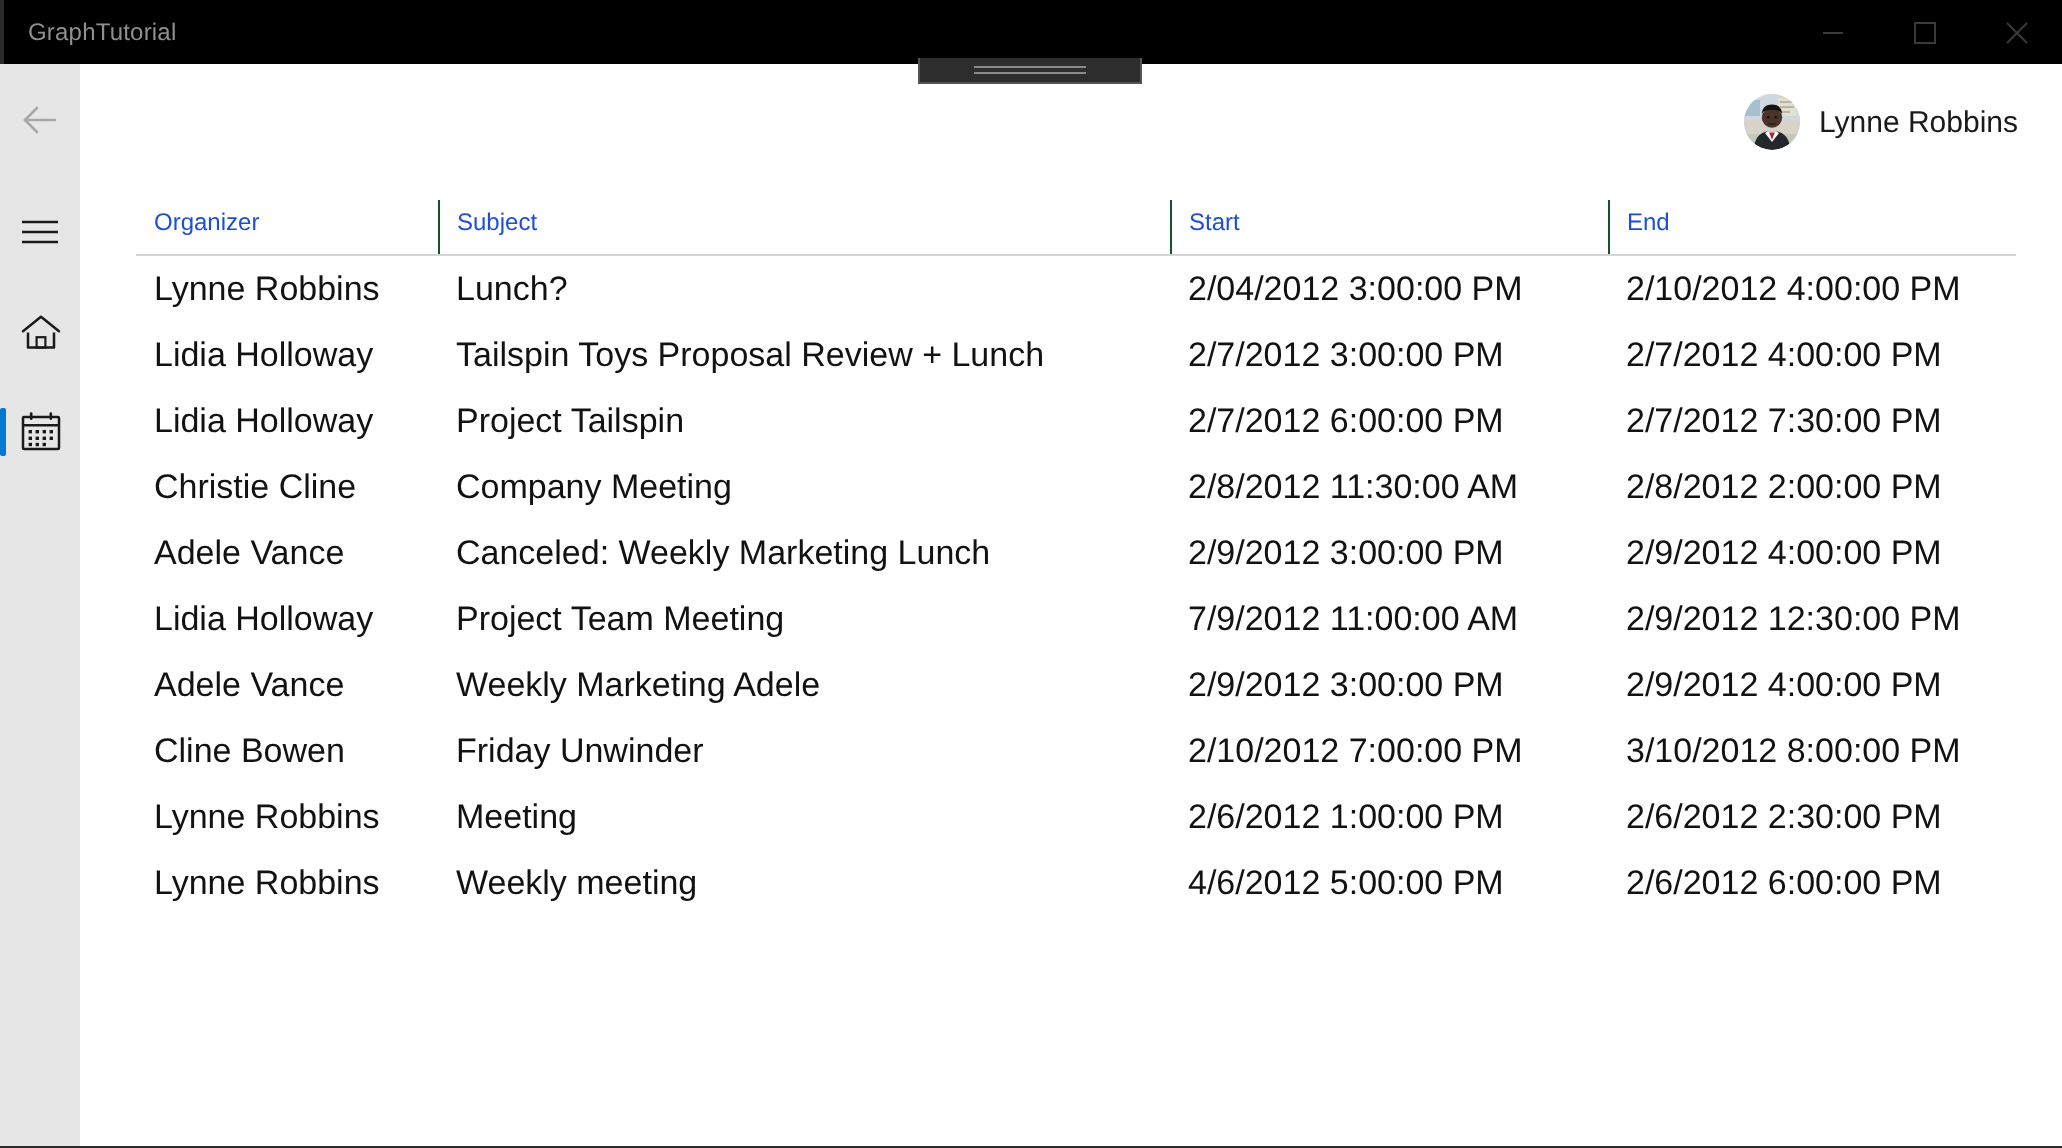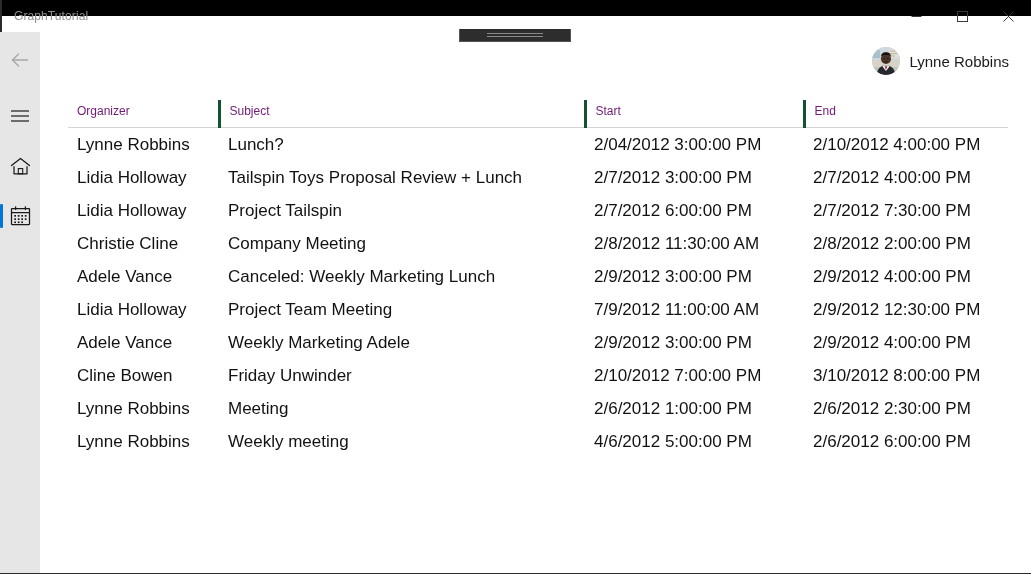--- a/index.html
+++ b/index.html
@@ -18,21 +18,21 @@
     height: 574px;
     background: #ffffff;
     overflow: hidden;
   }
 
   
   .titlebar {
     position: absolute;
     top: 0; left: 0;
     width: 1031px;
-    height: 16px;
+    height: 32px;
     background: #000000;
     display: flex;
     align-items: center;
     z-index: 40;
   }
   .titlebar-left-accent {
     position: absolute;
     left: 0; top: 0;
     width: 2px; height: 32px;
     background: #2b2b2b;
@@ -170,28 +170,28 @@
   }
   table.grid {
     width: 940px;
     border-collapse: collapse;
     table-layout: fixed;
   }
   table.grid thead th {
     text-align: left;
     font-weight: normal;
     font-size: 12px;
-    color: #701a75;
+    color: #1d4ed8;
     padding: 4px 0 9px 9px;
     border-bottom: 1px solid #d4d4d4;
     vertical-align: bottom;
     white-space: nowrap;
   }
   table.grid thead th.sep {
-    border-left: 3px solid #14532d;
+    border-left: 1px solid #14532d;
     margin-left: 44px;
   }
   table.grid tbody td {
     font-size: 17px;
     color: #121212;
     padding: 4px 0 3px 9px;
     white-space: nowrap;
     overflow: hidden;
     vertical-align: middle;
     height: 32px;

